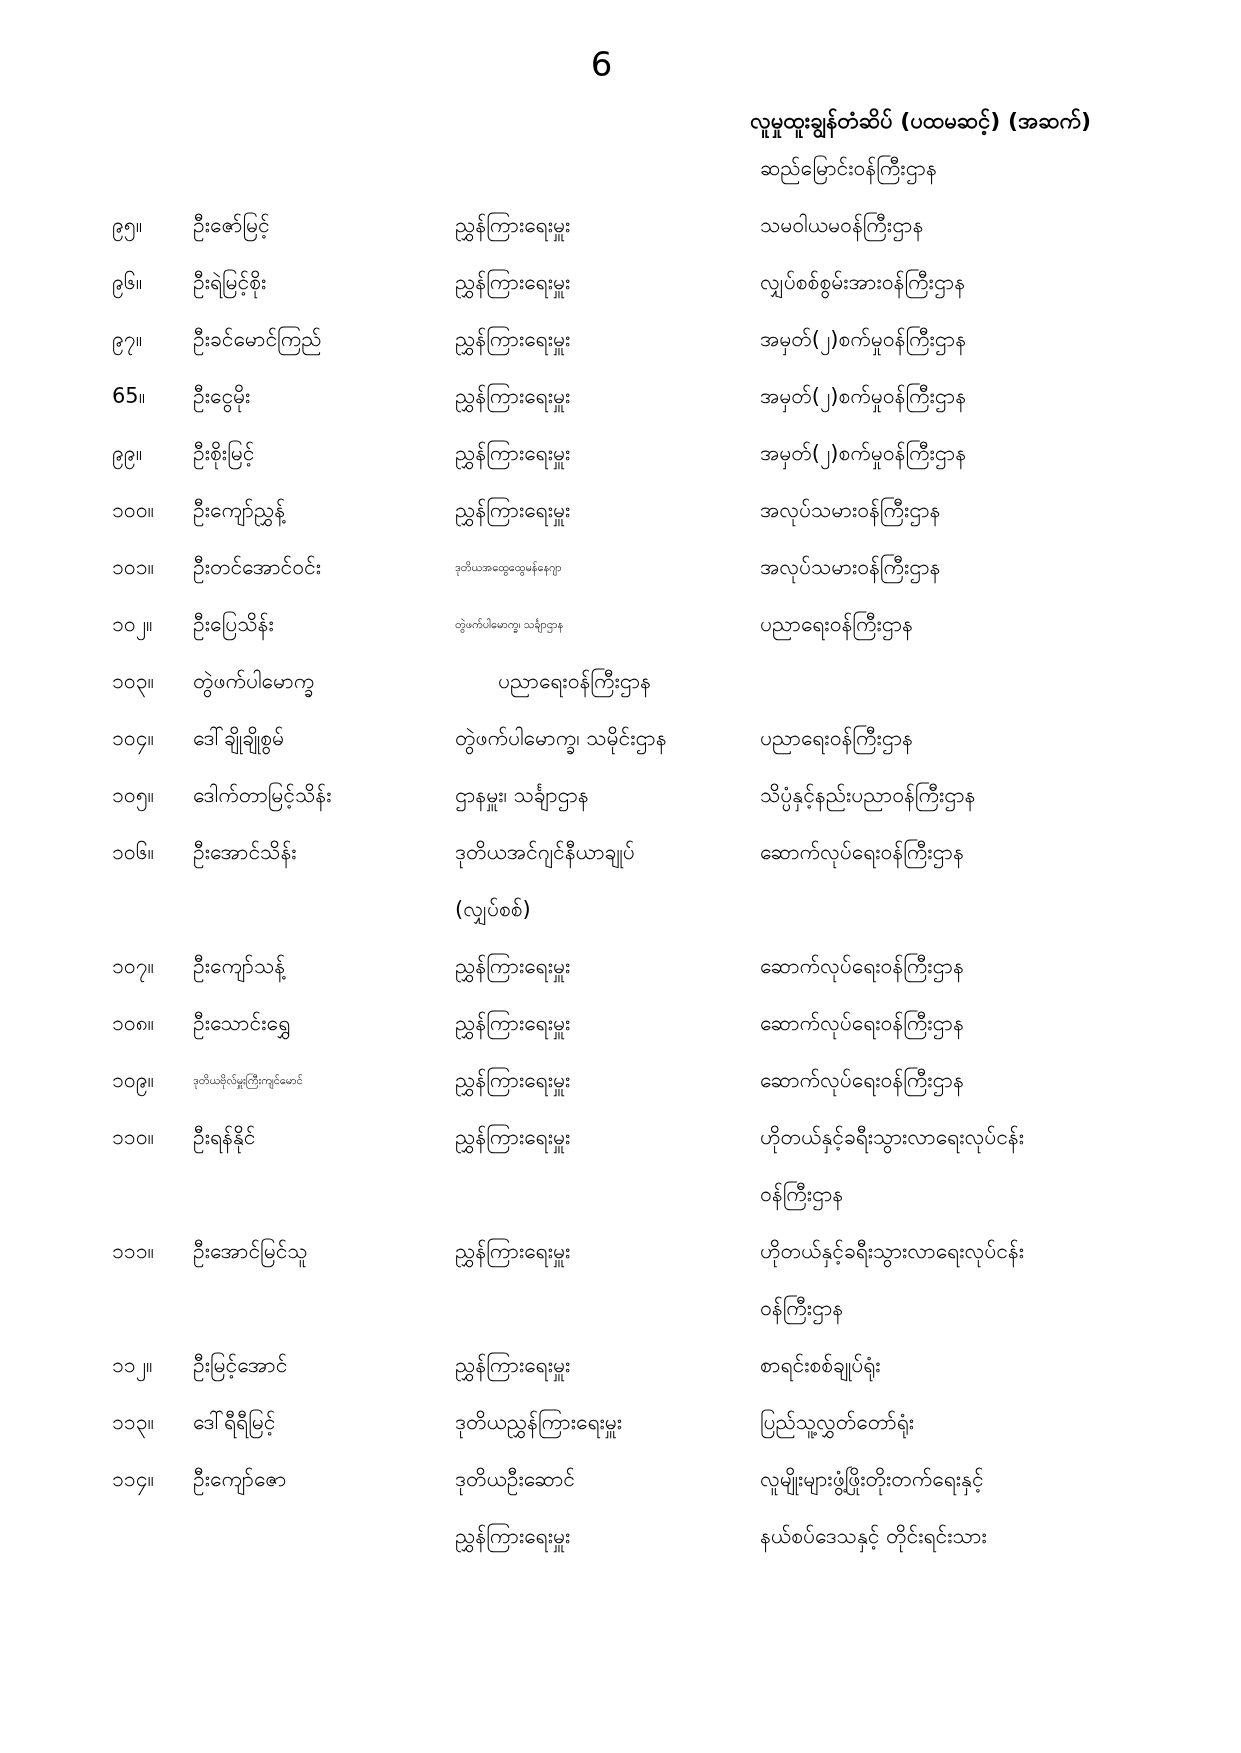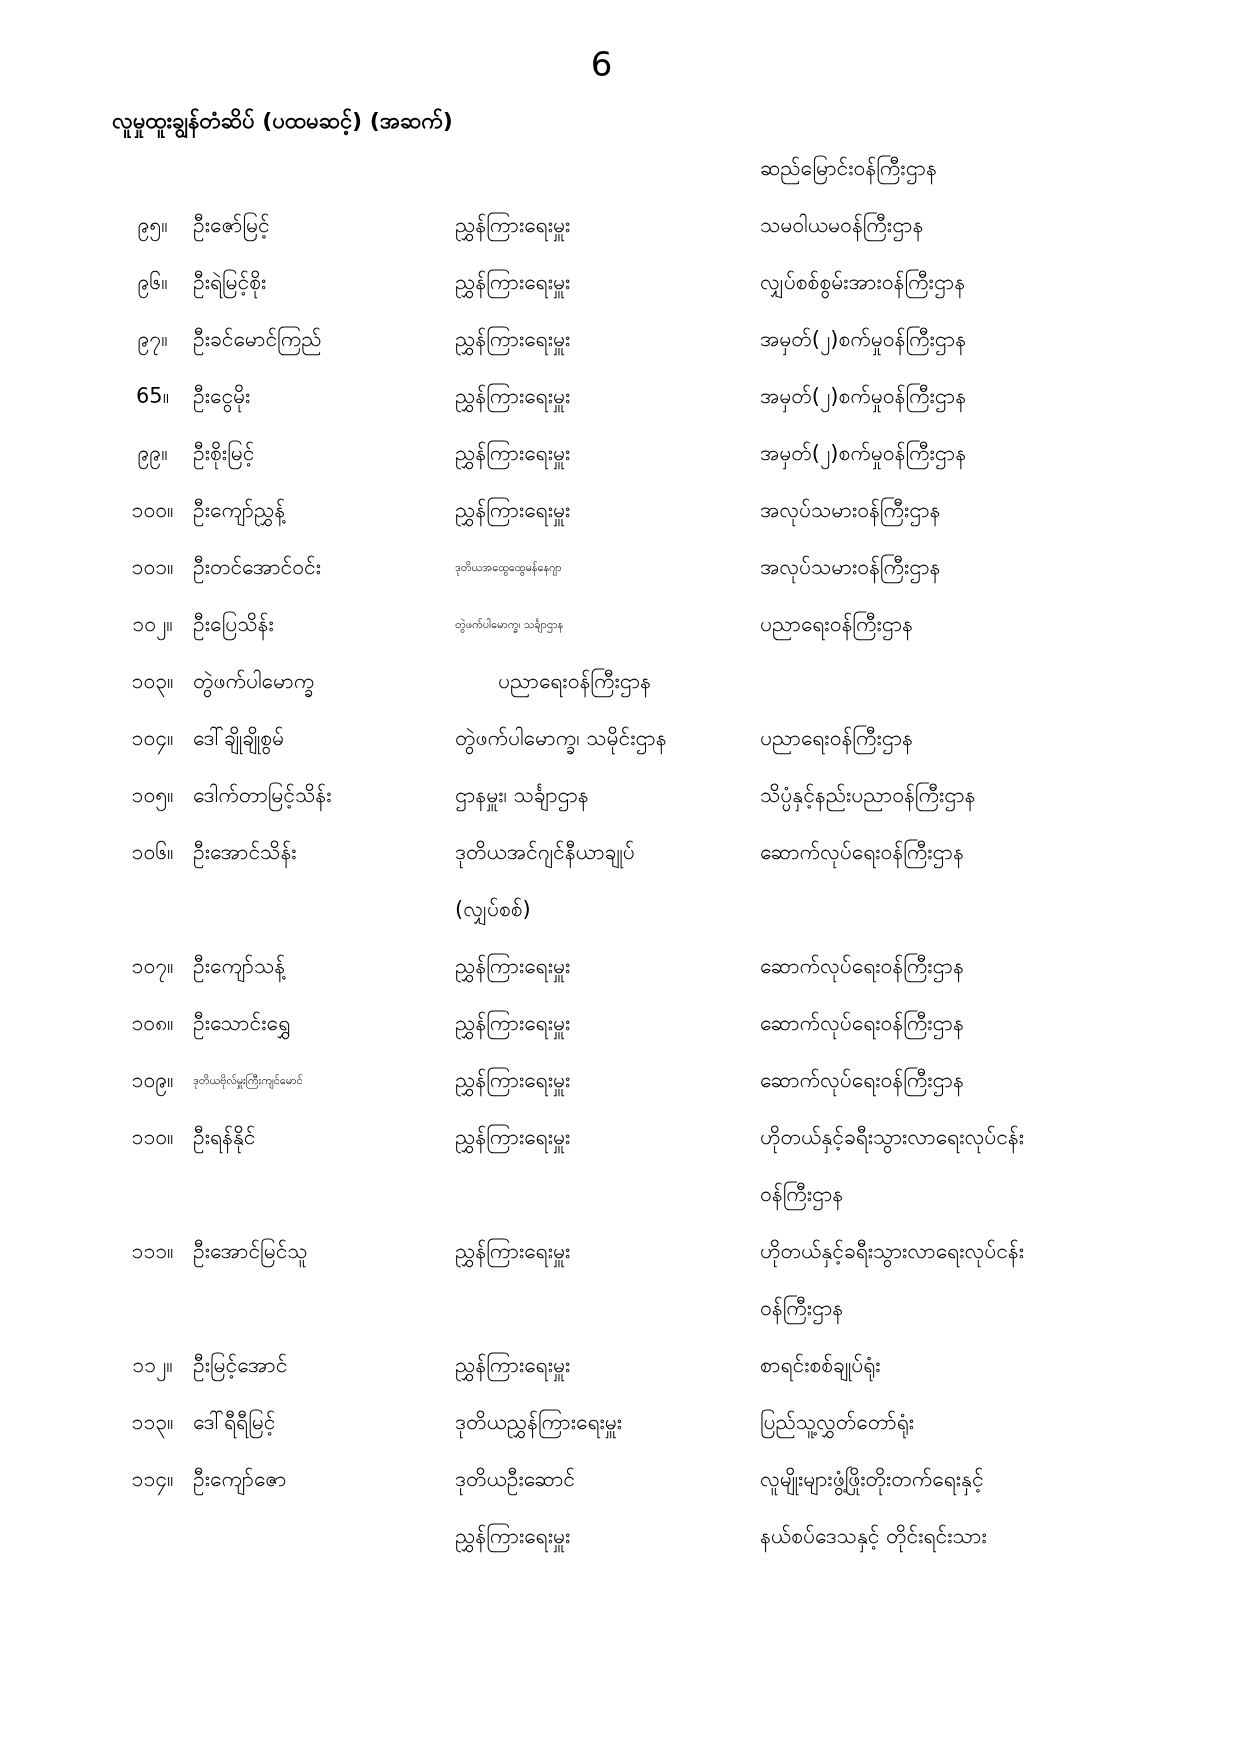--- a/index.html
+++ b/index.html
@@ -15,34 +15,34 @@
     padding: 44px 150px 0 112px;
     overflow: hidden;
   }
   .page-number {
     text-align: center;
     font-size: 34px;
     line-height: 40px;
     font-weight: normal;
   }
   .doc-title {
-    text-align: left;
+    text-align: right;
     font-size: 22px;
     font-weight: bold;
     margin-top: 22px;
     line-height: 30px;
     white-space: nowrap;
   }
   .row {
     display: flex;
     align-items: flex-start;
     font-size: 21px;
   }
   .row > div { line-height: 57px; }
-  .col-num  { width: 81px;  flex: none; white-space: nowrap; text-align: center; }
+  .col-num  { width: 81px;  flex: none; white-space: nowrap; }
   .col-name { width: 262px; flex: none; white-space: nowrap; }
   .col-pos  { width: 305px; flex: none; }
   .col-dept { flex: 1; }
   .col-pos div, .col-dept div { line-height: 57px; white-space: nowrap; }
   .small { font-size: 11px; }
   .continuation { margin-top: 4px; }
 </style>
 </head>
 <body>
 

